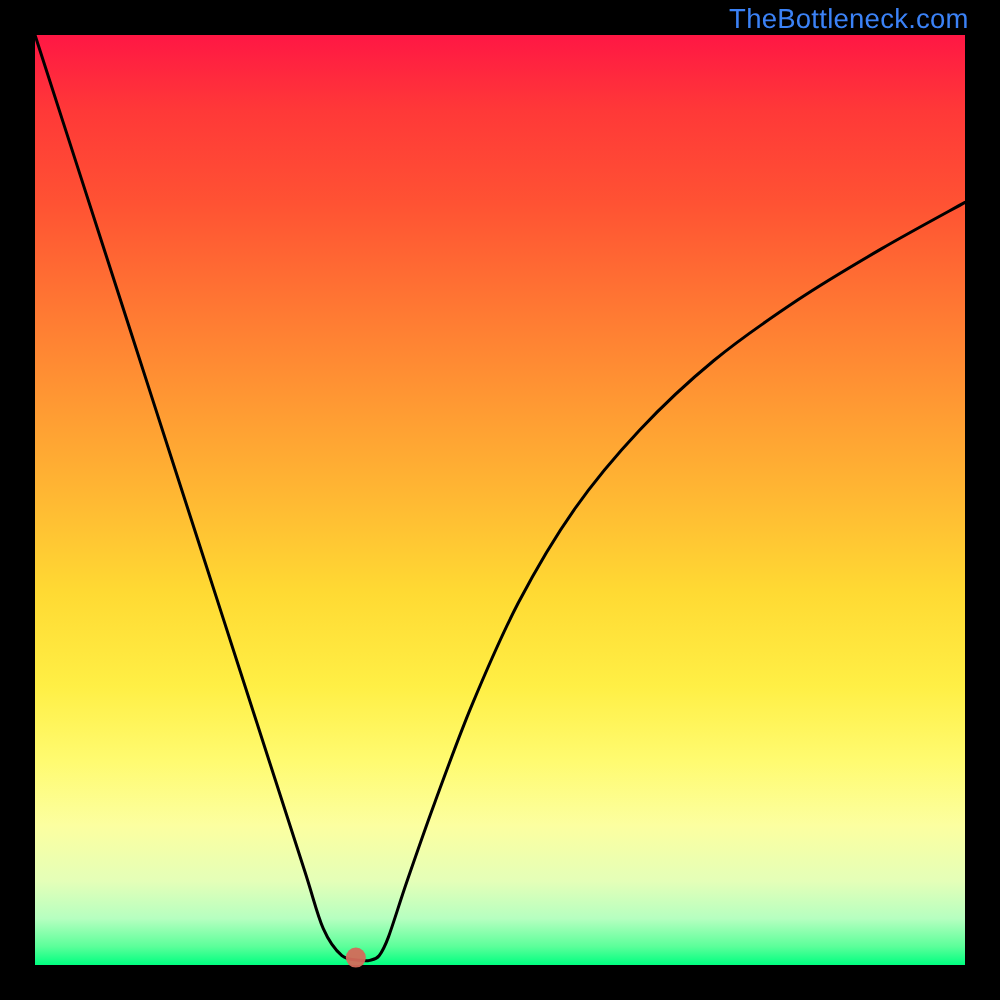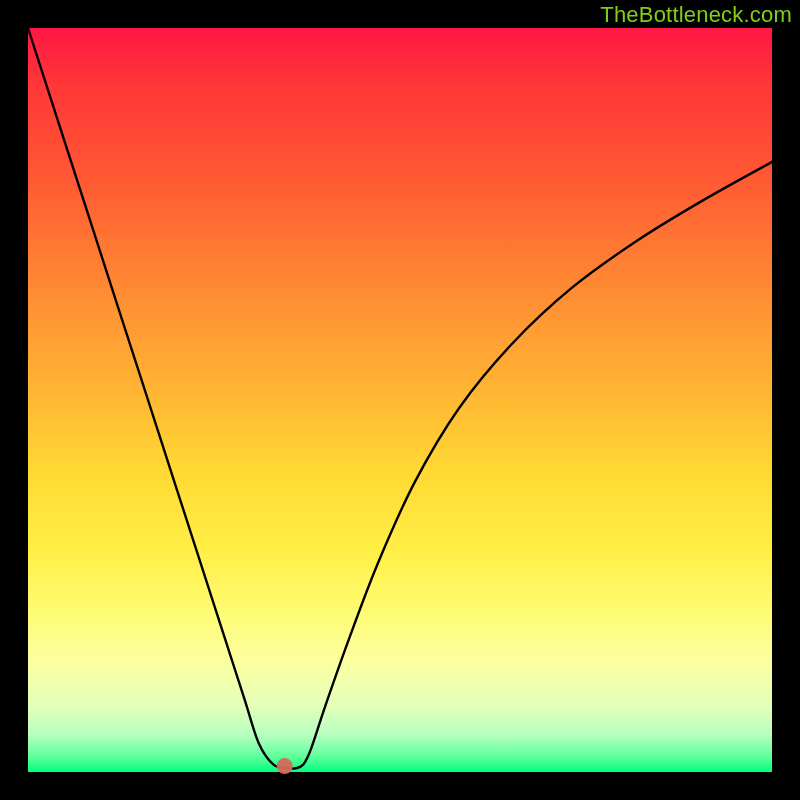--- a/index.html
+++ b/index.html
@@ -13,22 +13,22 @@
   }
   .frame {
     position: relative;
     width: 800px;
     height: 800px;
     background: #000;
   }
   .watermark {
     position: absolute;
     top: 2px;
-    right: 8px;
-    color: #84cc16;
+    right: 25px;
+    color: #3b82f6;
     font-size: 22px;
     font-weight: 500;
     letter-spacing: 0.2px;
     z-index: 10;
     user-select: none;
   }
   .plot {
     position: absolute;
     left: 28px;
     top: 28px;

